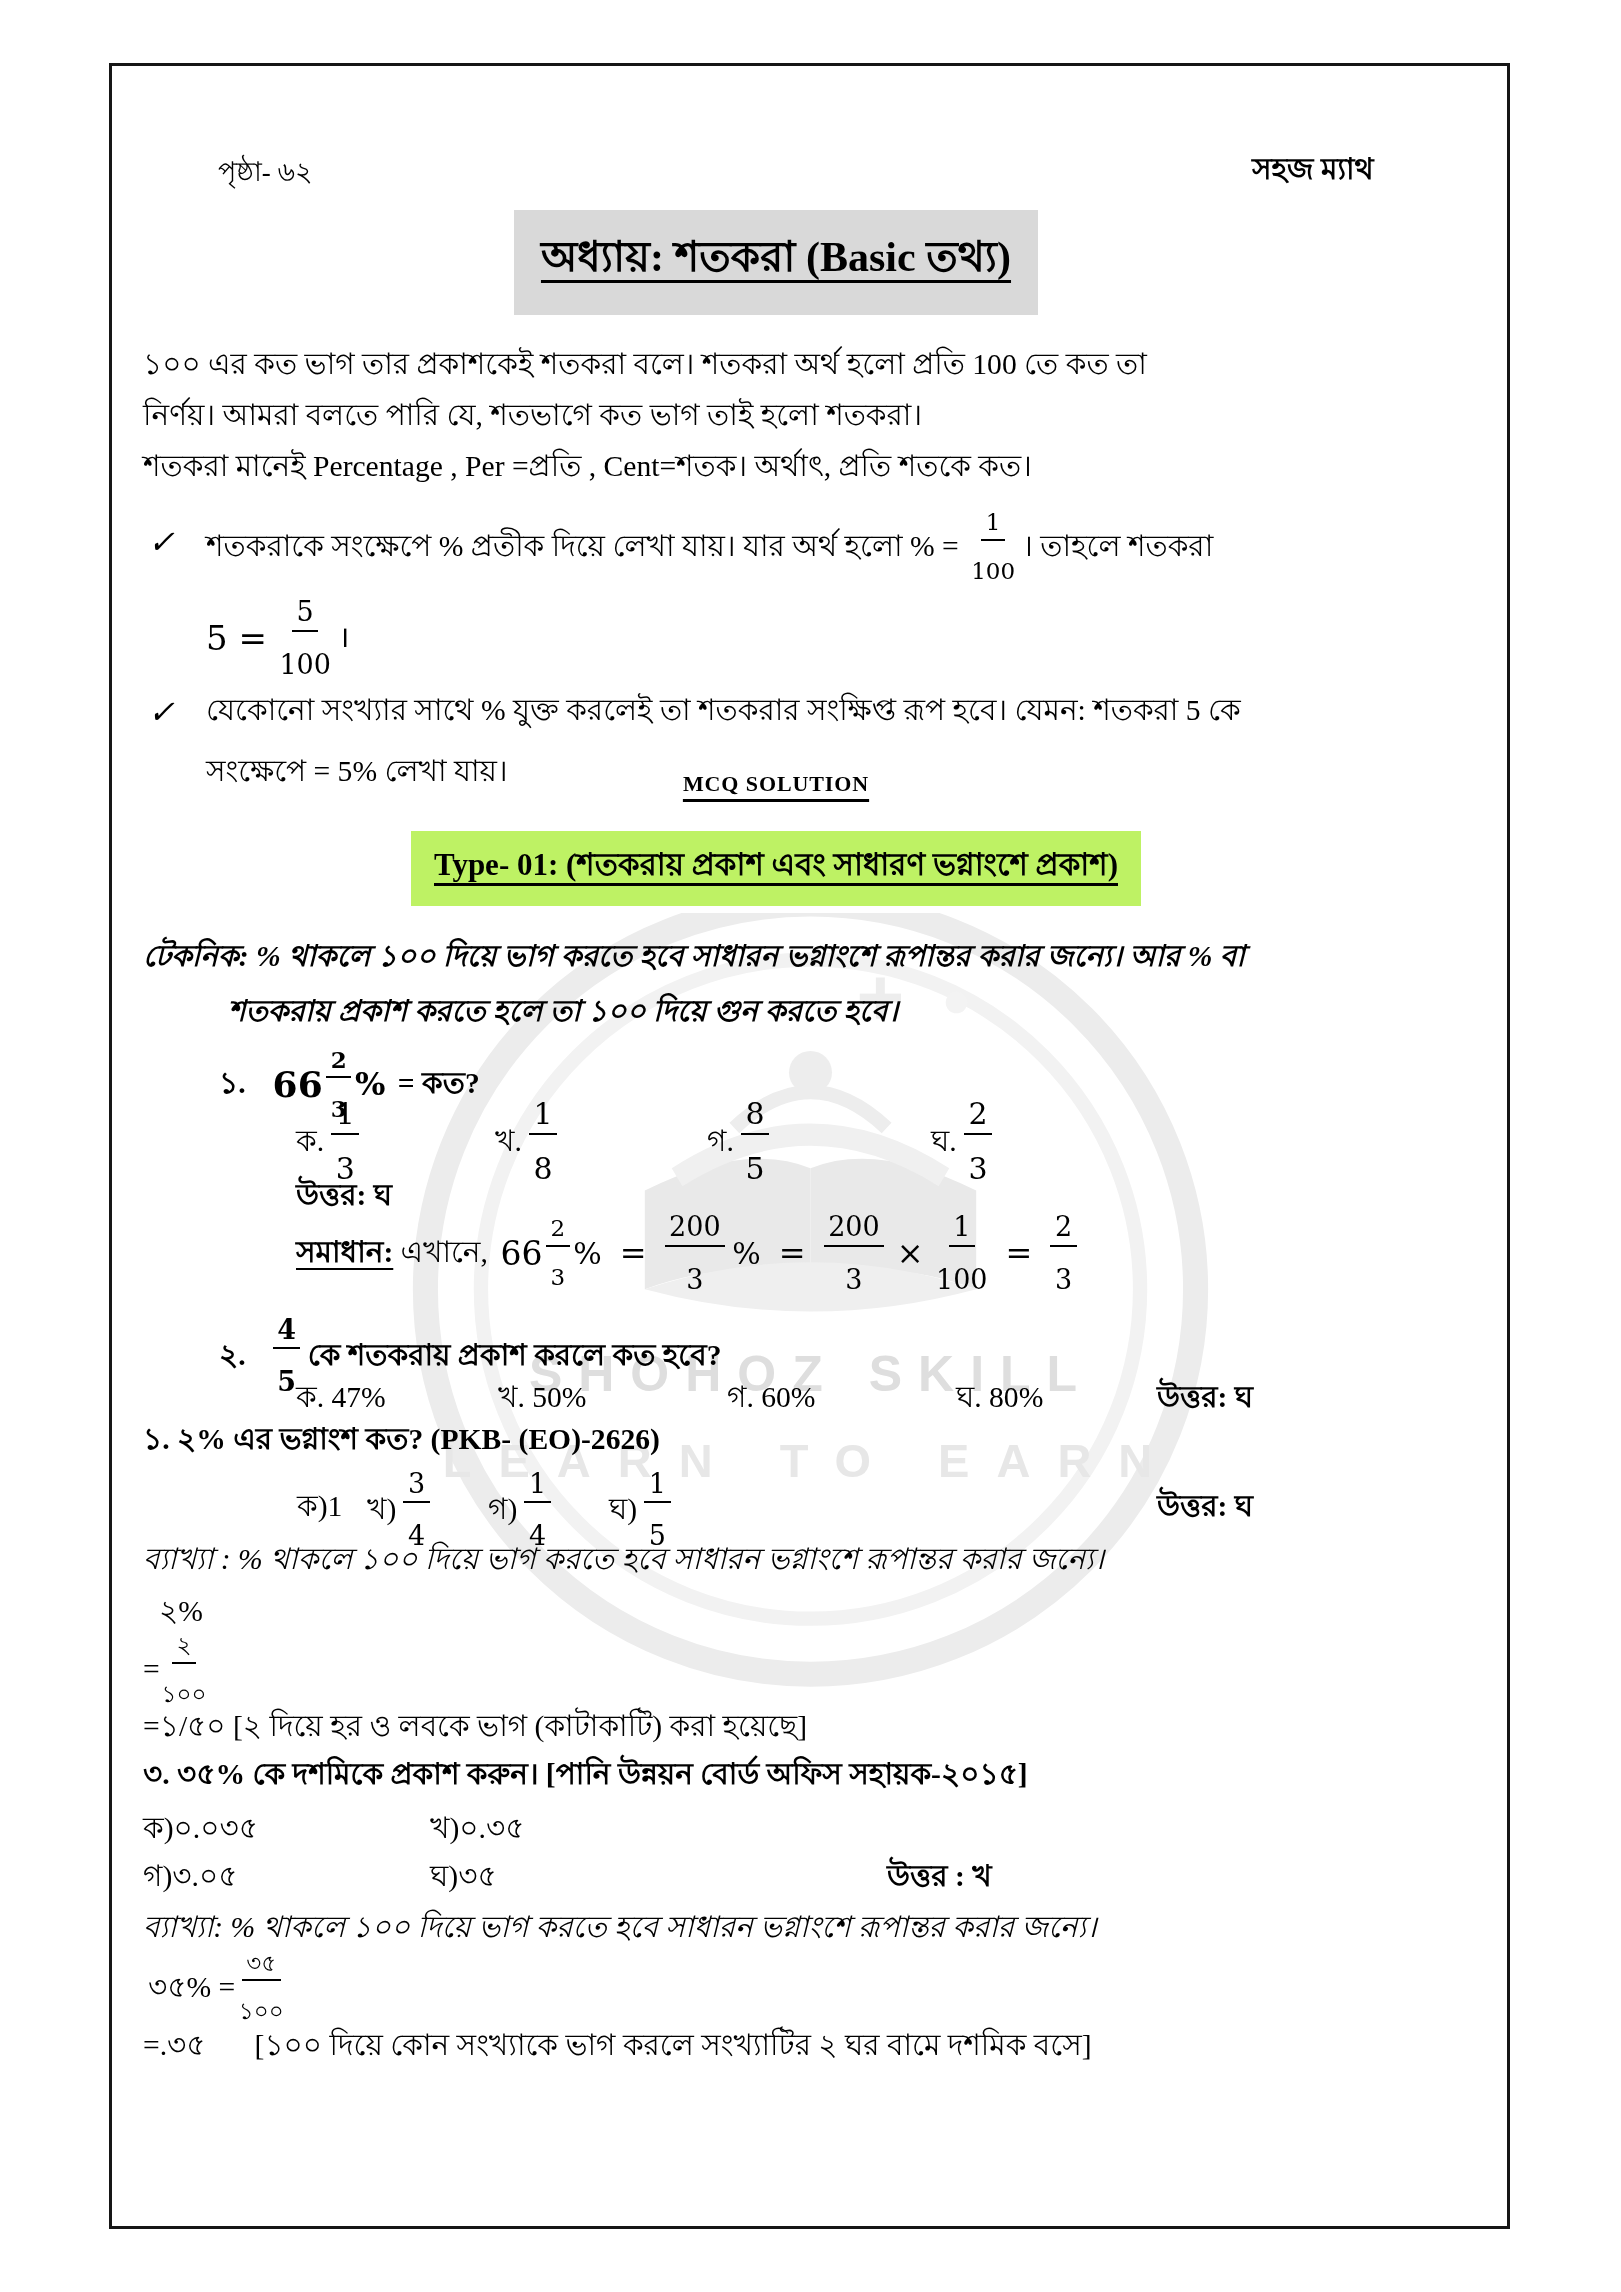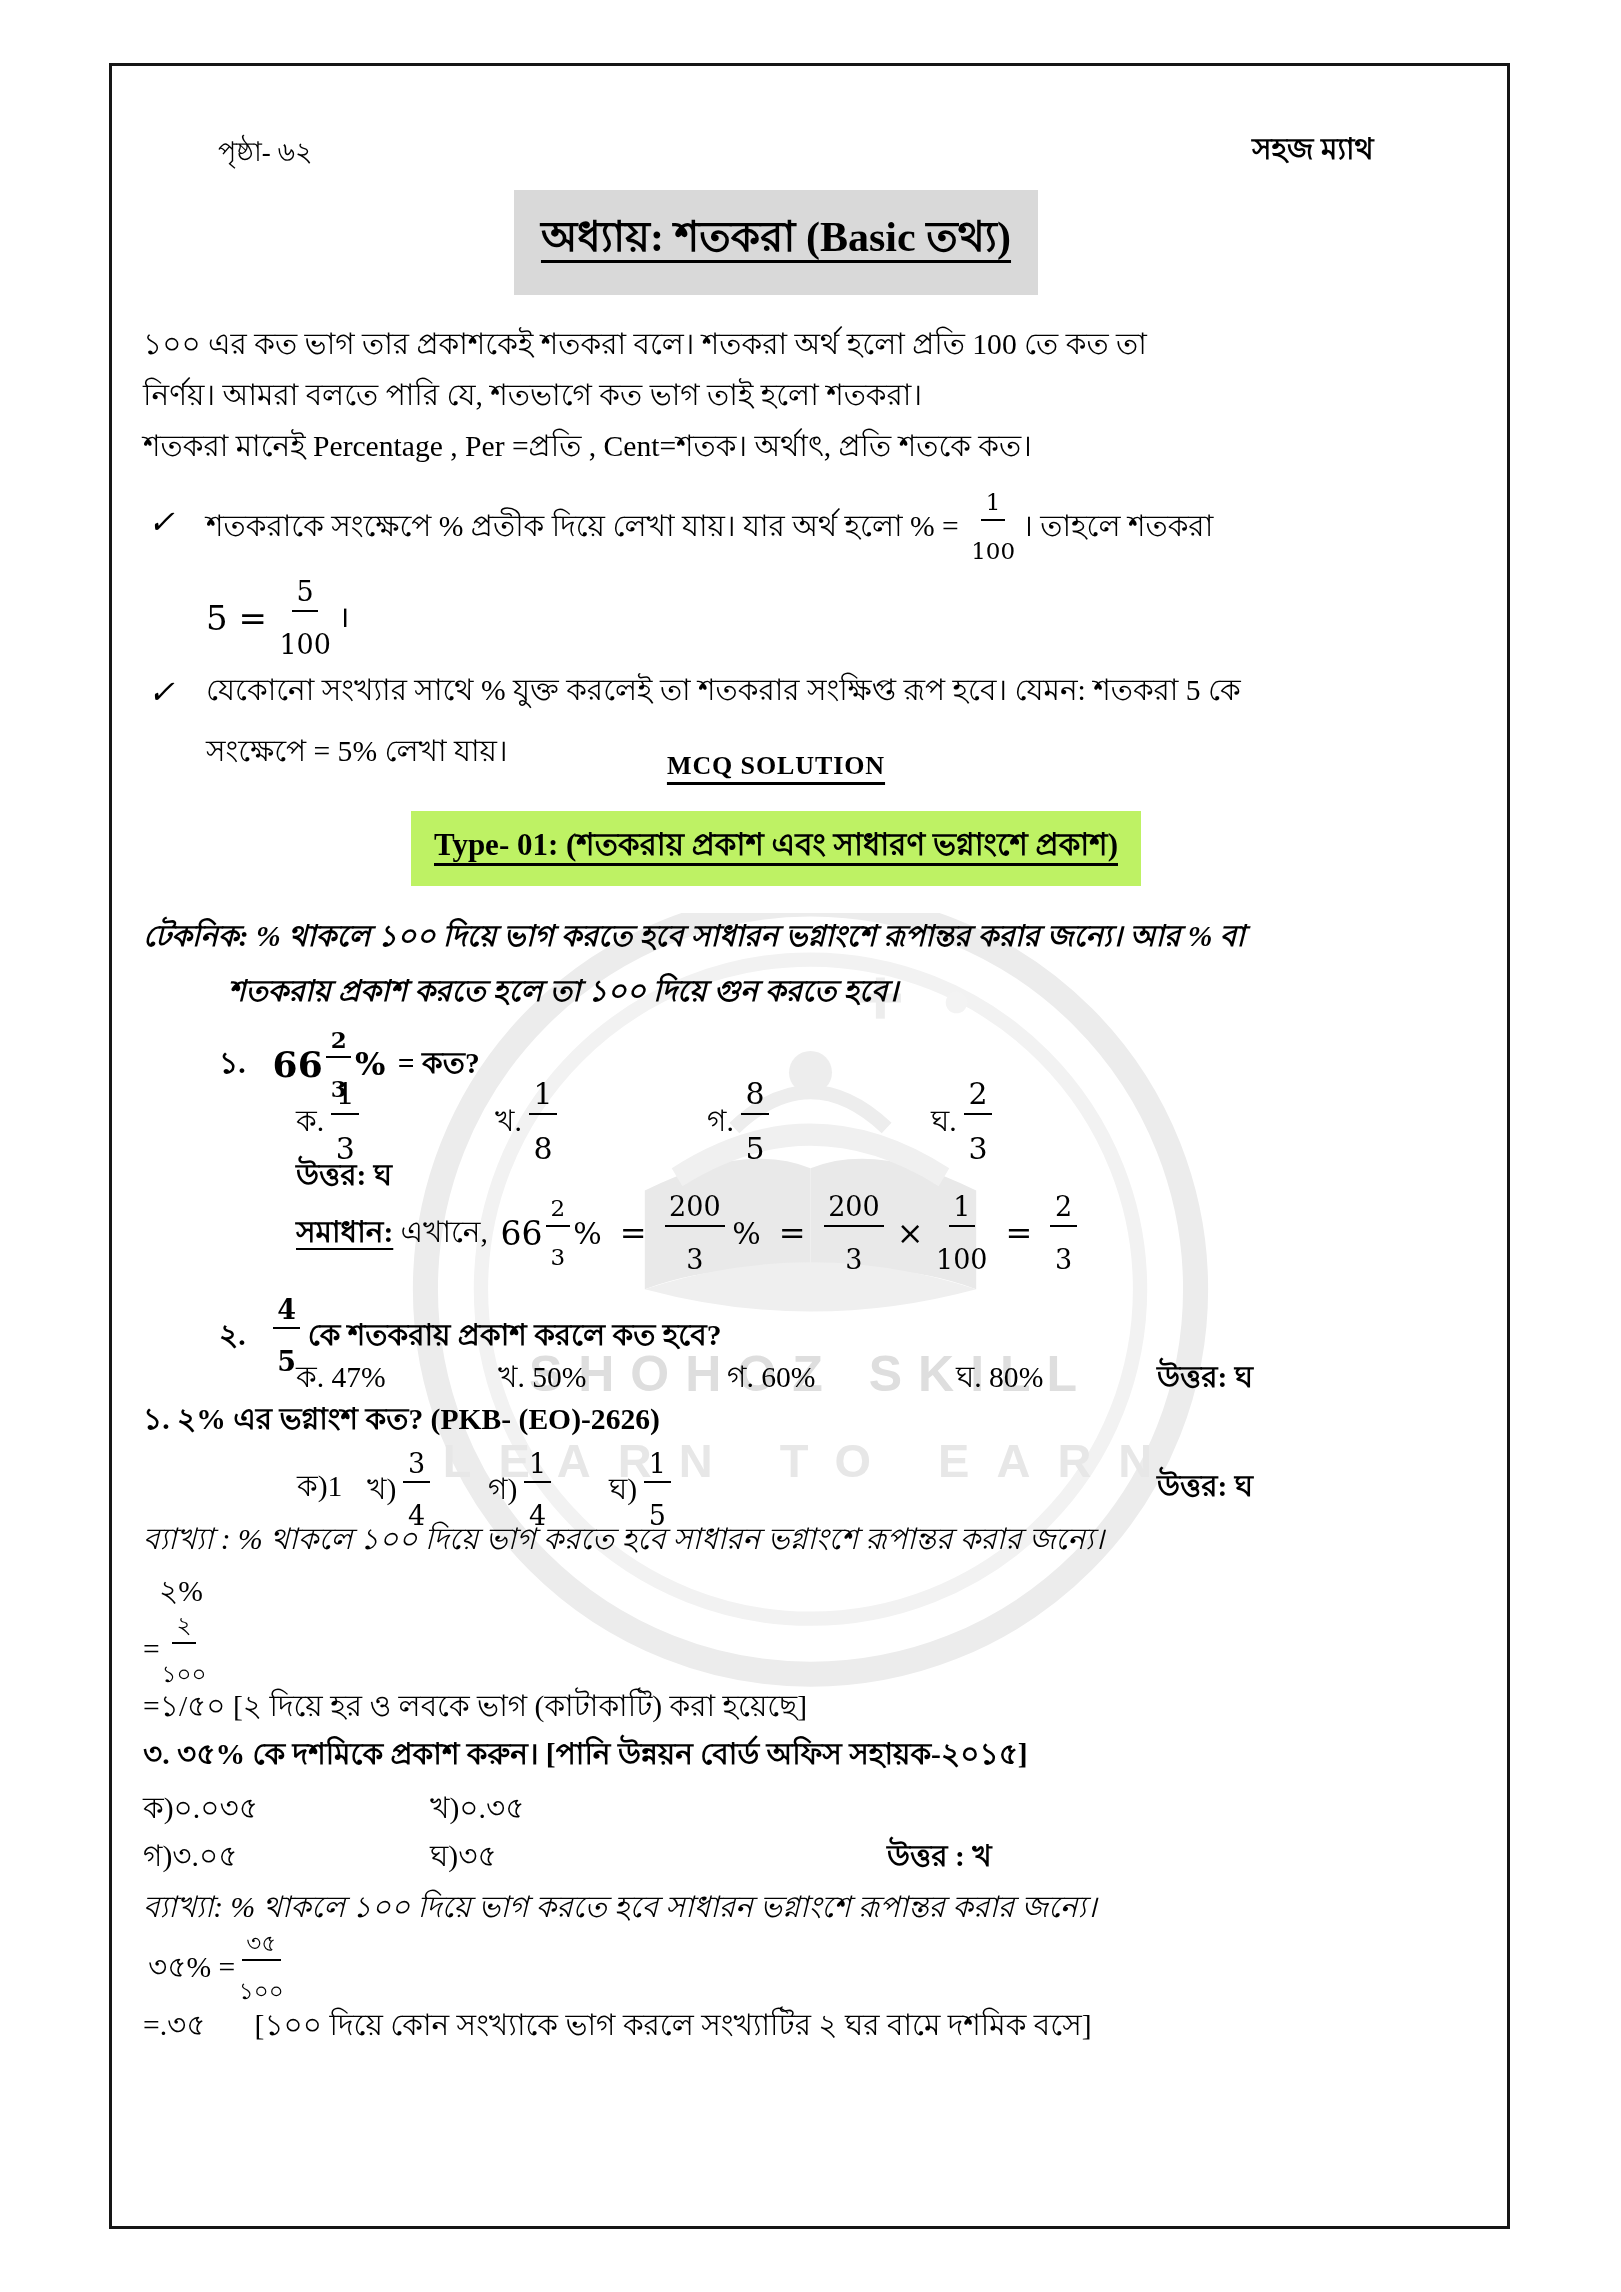--- a/index.html
+++ b/index.html
@@ -1,21 +1,21 @@
 <!DOCTYPE html>
 <html style="font-size:14.3px"><head>
 <meta charset="utf-8">
 <style>
   html,body{margin:0;padding:0;}
   body{
     width:1622px;height:2293px;position:relative;background:#ffffff;
     font-family:"Liberation Serif","DejaVu Serif",serif;color:#000;
     overflow:hidden;
   }
-  .abs{position:absolute;z-index:2;}
+  .abs{position:absolute;z-index:2;margin-top:20px;}
   .frame{
     position:absolute;z-index:1;
     left:109px;top:63px;width:1395px;height:2160px;
     border:3.6px solid #161616;background:transparent;
   }
   
   .wm{position:absolute;z-index:0;}
   .wm-text{
     position:absolute;z-index:0;left:0;width:1622px;text-align:center;
     font-family:"Liberation Sans","DejaVu Sans",sans-serif;font-weight:bold;
@@ -44,21 +44,21 @@
   .f34{font-size:30px;}
   .f30{font-size:27px;}
   .f26{font-size:23px;}
   .mrow{display:flex;align-items:center;text-align:center;}
   .g8{margin-left:7.2px;}.g14{margin-left:12.5px;}.g20{margin-left:18px;}.g30{margin-left:27px;}
   .serif-num{font-family:"DejaVu Serif","Liberation Serif",serif;}
   .check{font-size:32px;font-style:italic;}
   
   .mcq{top:751px;}
   .mcq-text{
-    font-size:26px;font-weight:bold;letter-spacing:0.9px;
+    font-size:22px;font-weight:bold;letter-spacing:0.9px;
     text-decoration:underline;text-decoration-thickness:2.7px;text-underline-offset:8px;
   }
   .type-row{top:811px;}
   .type-box{background:#bef264;padding:9px 23px 14.3px 23px;}
   .type-text{
     font-size:31px;font-weight:bold;
     text-decoration:underline;text-decoration-thickness:2.7px;text-underline-offset:8px;
   }
 </style>
 </head>

